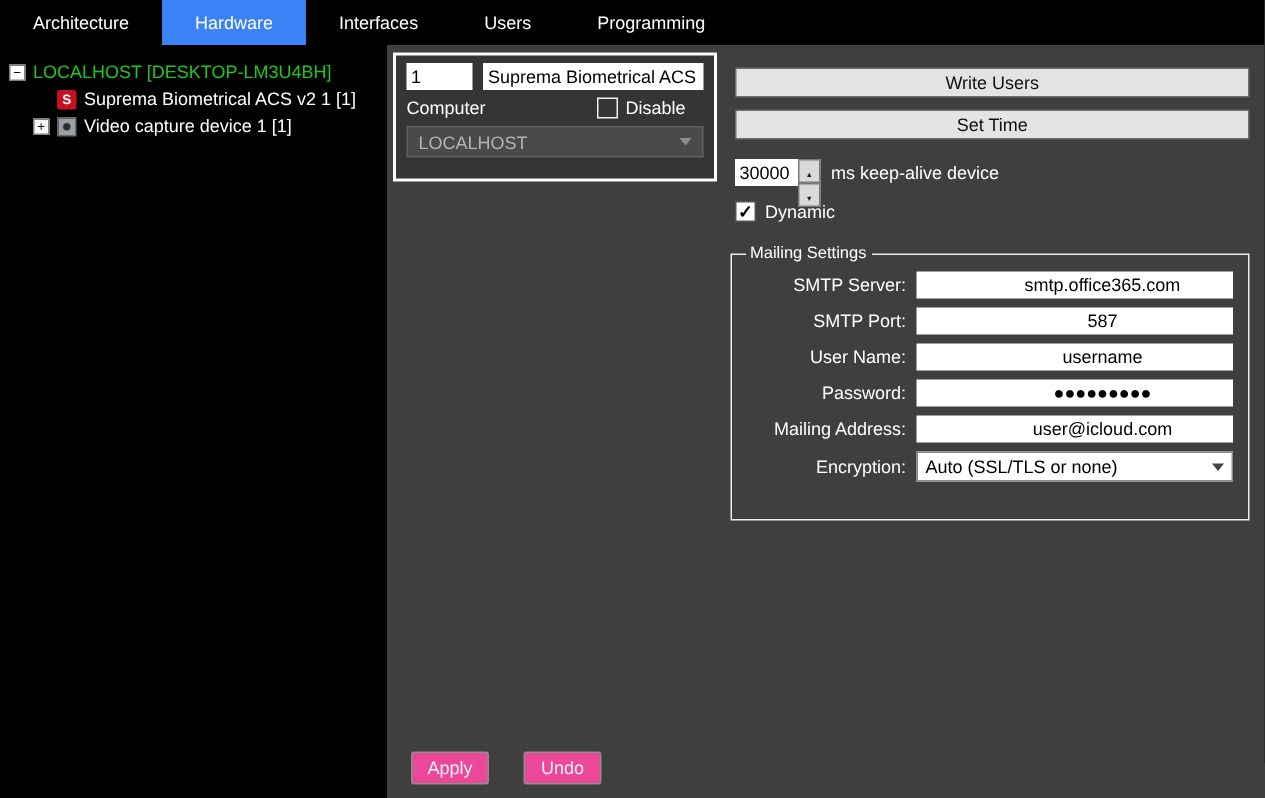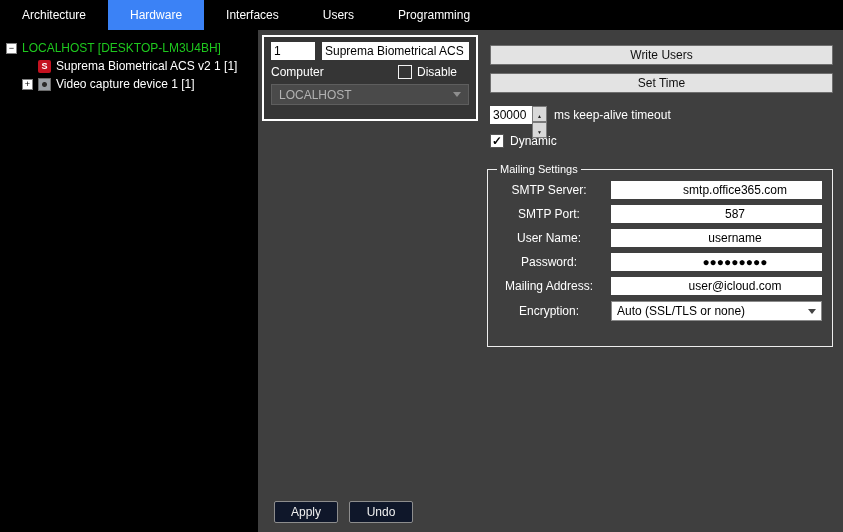--- a/index.html
+++ b/index.html
@@ -73,29 +73,29 @@
   .spin-down-icon::before{content:"▼";font-size:5px;color:#222;}
 
   .dynamic-row{position:absolute;left:232px;top:104px;display:flex;align-items:center;
                gap:6px;color:#fff;}
 
   
   .mailing{position:absolute;left:229px;top:133px;width:346px;height:184px;
            border:1px solid #ededed;margin:0;padding:6px 10px 4px 6px;box-sizing:border-box;}
   .mailing legend{color:#fff;font-size:11px;padding:0 3px;margin-left:3px;}
   .mail-row{display:flex;align-items:center;margin-bottom:6px;}
-  .mail-label{width:110px;flex:none;text-align:center;color:#fff;padding-right:7px;}
+  .mail-label{width:110px;flex:none;text-align:right;color:#fff;padding-right:7px;}
   .mail-input{flex:1;min-width:0;text-align:center;padding-left:40px;}
   .dropdown-light{flex:1;height:20px;background:#fff;border:1px solid #8a8a8a;color:#000;
            display:flex;align-items:center;padding:0 5px;box-sizing:border-box;}
   .chevron-light{margin-left:auto;width:0;height:0;border-left:4px solid transparent;
            border-right:4px solid transparent;border-top:5px solid #444;}
 
   
-  .btn-dark{position:absolute;top:471px;width:64px;height:22px;background:#0f172a;
+  .btn-dark{position:absolute;top:471px;width:52px;height:22px;background:#ec4899;
             border:1px solid #8d8d8d;color:#f0f0f0;display:flex;align-items:center;
             justify-content:center;box-sizing:border-box;border-radius:2px;cursor:default;}
   .btn-apply{left:16px;}
   .btn-undo{left:91px;}
 </style>
 </head>
 <body>
 
 <div class="app">
 
@@ -156,21 +156,21 @@
         <input class="txt spin-input" value="30000" style="">
         <span class="spin-btns">
           <span class="spin-btn">
               <span class="spin-up-icon"></span>
             </span>
           <span class="spin-btn">
               <span class="spin-down-icon"></span>
             </span>
         </span>
       </span>
-      <span>ms keep-alive timeout</span>
+      <span>ms keep-alive device</span>
     </div>
 
     <div class="dynamic-row">
       <span class="checkbox white">
         <span class="check-icon"></span>
       </span>
       <span>Dynamic</span>
     </div>
 
     <fieldset class="mailing">

